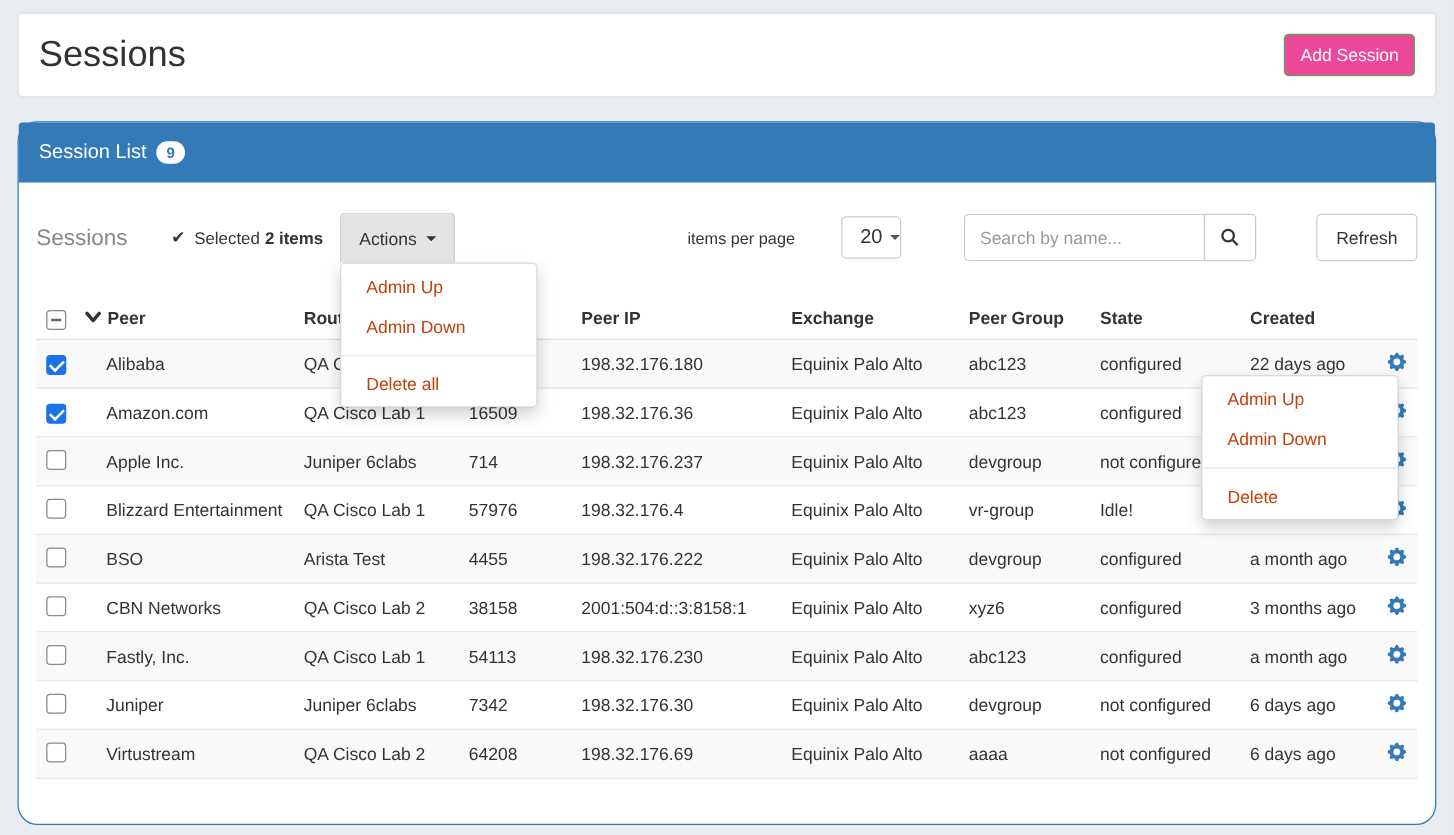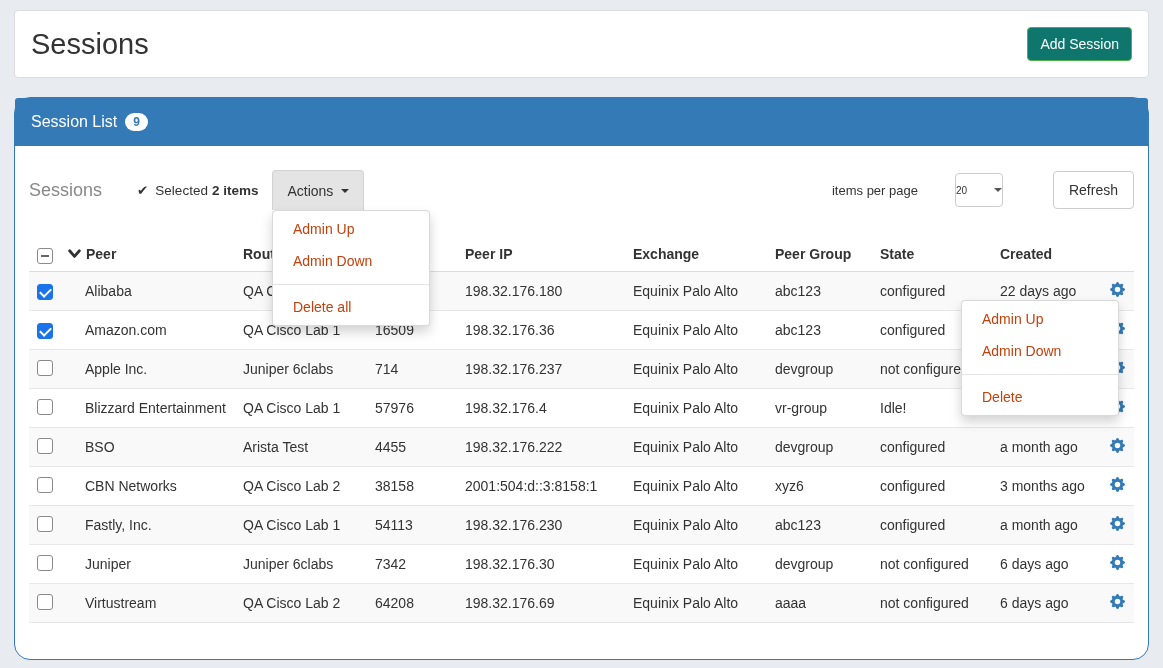--- a/index.html
+++ b/index.html
@@ -11,21 +11,21 @@
   #app { position: relative; width: 1163px; height: 668px; overflow: hidden; }
 
   
   .top-card {
     position: absolute; left: 14px; top: 10px; width: 1135px; height: 68px;
     background: #fff; border: 1px solid #ddd; border-radius: 4px;
     display: flex; align-items: center; padding: 0 16px;
   }
   .page-title { font-size: 29px; font-weight: 400; color: #333; }
   .btn-add {
-    margin-left: auto; background: #0f766e; border: 1px solid #4cae4c;
+    margin-left: auto; background: #ec4899; border: 1px solid #4cae4c;
     color: #fff; font-size: 14px; padding: 8px 12px; border-radius: 4px;
     cursor: pointer; font-family: inherit;
   }
 
   
   .panel {
     position: absolute; left: 14px; top: 97px; width: 1135px; height: 563px;
     background: #fff; border: 1px solid #337ab7; border-radius: 16px;
   }
   .panel-heading {
@@ -53,22 +53,22 @@
   }
   .caret {
     display: inline-block; width: 0; height: 0; margin-left: 8px;
     border-left: 4px solid transparent; border-right: 4px solid transparent;
     border-top: 4px solid #333;
   }
   .tb-right { margin-left: auto; display: flex; align-items: center; gap: 28px; }
   .ipp-label { font-size: 13px; color: #333; margin-right: 9px; }
   .select-box {
     width: 48px; height: 34px; background: #fff; border: 1px solid #ccc;
-    border-radius: 4px; font-size: 10px; color: #333; cursor: pointer;
-    display: flex; align-items: center; justify-content: space-between; font-family: inherit;
+    border-radius: 4px; font-size: 16px; color: #333; cursor: pointer;
+    display: flex; align-items: center; justify-content: flex-end; font-family: inherit;
     margin-right: 22px;
   }
   .select-box .caret { border-top-color: #555; margin-left: 6px; }
   .search-group { display: flex; margin-right: 20px; }
   .search-group input {
     width: 192px; height: 38px; border: 1px solid #ccc; border-right: none;
     border-radius: 4px 0 0 4px; padding: 0 12px; font-size: 14px; color: #333;
     font-family: inherit; outline: none;
   }
   .search-group input::placeholder { color: #999; }
@@ -154,20 +154,29 @@
         <button class="btn-actions">
           <span>Actions</span>
           <span class="caret"></span>
         </button>
         <div class="tb-right">
           <span class="ipp-label">items per page</span>
           <button class="select-box">
             <span>20</span>
             <span class="caret"></span>
           </button>
+          <div class="search-group">
+            <input placeholder="Search by name..." style="">
+            <button class="btn-search">
+              <svg width="16" height="16" viewBox="0 0 16 16" fill="none" stroke="#333" stroke-width="1.8">
+                <circle cx="6.5" cy="6.5" r="4.6"></circle>
+                  <line x1="10.2" y1="10.2" x2="14.2" y2="14.2"></line>
+              </svg>
+            </button>
+          </div>
           <button class="btn-refresh">Refresh</button>
         </div>
       </div>
 
       <div class="table" id="session-table">
           <div class="t-head">
             <div class="cell cb-cell"><span class="cb ind"></span></div>
             <div class="cell h-peer">
               <svg width="13" height="10" viewBox="0 0 16 12">
                 <path d="M2 2 L8 9 L14 2" fill="none" stroke="#333" stroke-width="3.4" stroke-linecap="round" stroke-linejoin="round"></path>

